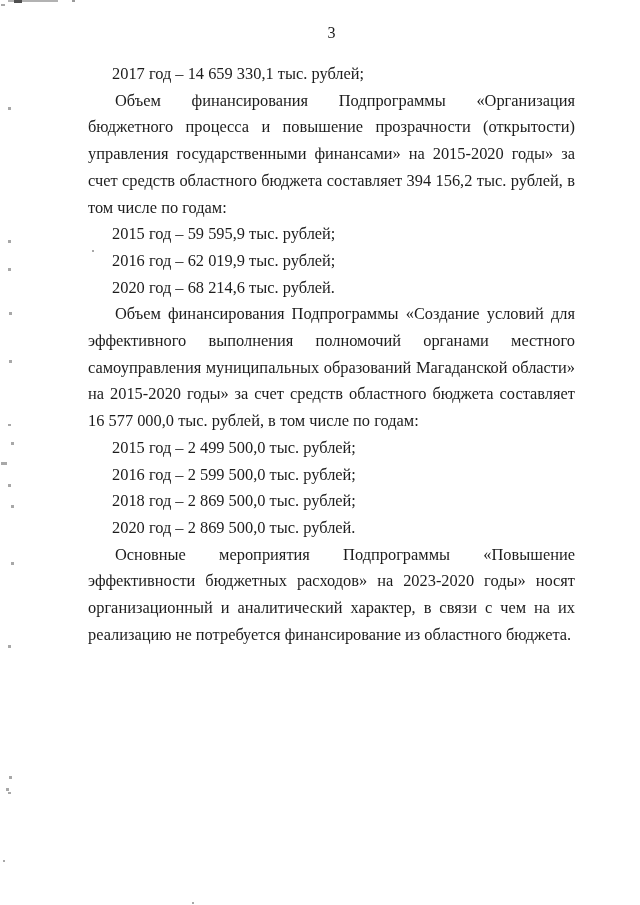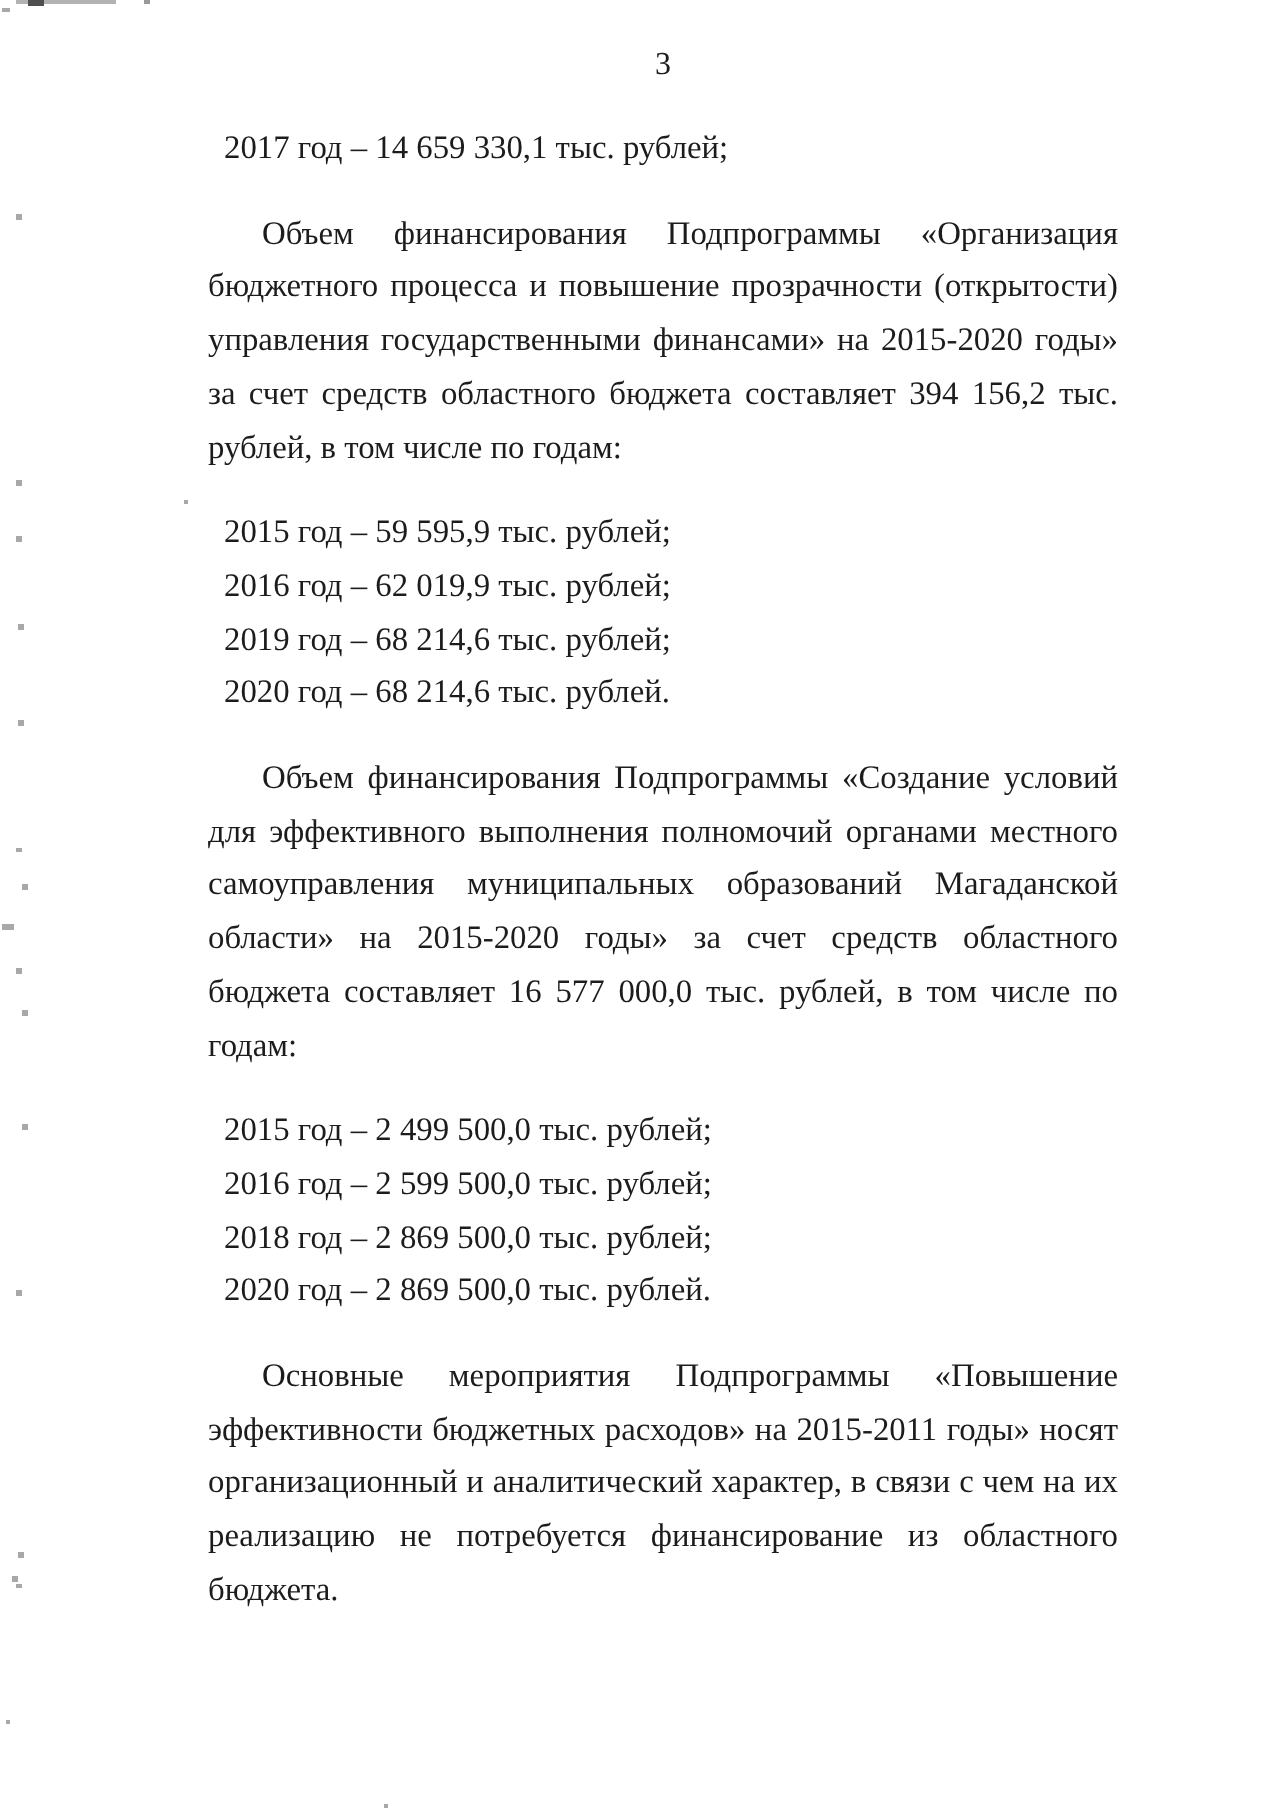--- a/index.html
+++ b/index.html
@@ -31,21 +31,21 @@
     left: 88px;
     width: 487px;
     font-size: 16.4px;
     line-height: 26.7px;
   }
   .year-line {
     padding-left: 24px;
     white-space: nowrap;
   }
   .para {
-    margin: 16px;
+    margin: 0;
     text-align: justify;
     text-indent: 27px;
   }
   
   .artifact {
     position: absolute;
     background: #a8a8a8;
   }
   .a-top-strip   { left: 8px;   top: 0;     width: 50px; height: 2px; background: #b2b2b2; }
   .a-top-dark    { left: 14px;  top: 0;     width: 8px;  height: 3px; background: #4f4f4f; }
@@ -81,34 +81,33 @@
 
     <div>
       <div class="year-line">2017 год – 14&nbsp;659&nbsp;330,1 тыс. рублей;</div>
     </div>
 
     <p class="para">Объем финансирования Подпрограммы «Организация бюджетного процесса и повышение прозрачности (открытости) управления государственными финансами» на 2015-2020 годы» за счет средств областного бюджета составляет 394&nbsp;156,2 тыс. рублей, в том числе по годам:</p>
 
     <div>
       <div class="year-line">2015 год – 59&nbsp;595,9 тыс. рублей;</div>
       <div class="year-line">2016 год – 62&nbsp;019,9 тыс. рублей;</div>
-      <div class="year-line">2019 год – 68&nbsp;214,6 тыс. рублей;</div>
       <div class="year-line">2020 год – 68&nbsp;214,6 тыс. рублей.</div>
     </div>
 
     <p class="para">Объем финансирования Подпрограммы «Создание условий для эффективного выполнения полномочий органами местного самоуправления муниципальных образований Магаданской области» на 2015-2020 годы» за счет средств областного бюджета составляет 16&nbsp;577&nbsp;000,0 тыс. рублей, в том числе по годам:</p>
 
     <div>
       <div class="year-line">2015 год – 2&nbsp;499&nbsp;500,0 тыс. рублей;</div>
       <div class="year-line">2016 год – 2&nbsp;599&nbsp;500,0 тыс. рублей;</div>
       <div class="year-line">2018 год – 2&nbsp;869&nbsp;500,0 тыс. рублей;</div>
       <div class="year-line">2020 год – 2&nbsp;869&nbsp;500,0 тыс. рублей.</div>
     </div>
 
-    <p class="para">Основные мероприятия Подпрограммы «Повышение эффективности бюджетных расходов» на 2015-2011 годы» носят организационный и аналитический характер, в связи с чем на их реализацию не потребуется финансирование из областного бюджета.</p>
+    <p class="para">Основные мероприятия Подпрограммы «Повышение эффективности бюджетных расходов» на 2023-2020 годы» носят организационный и аналитический характер, в связи с чем на их реализацию не потребуется финансирование из областного бюджета.</p>
 
   </div>
 
   <div class="artifact a-top-strip"></div>
   <div class="artifact a-top-dark"></div>
   <div class="artifact a-top-dot"></div>
   <div class="artifact sp1"></div>
   <div class="artifact sp2"></div>
   <div class="artifact sp3"></div>
   <div class="artifact sp4"></div>

